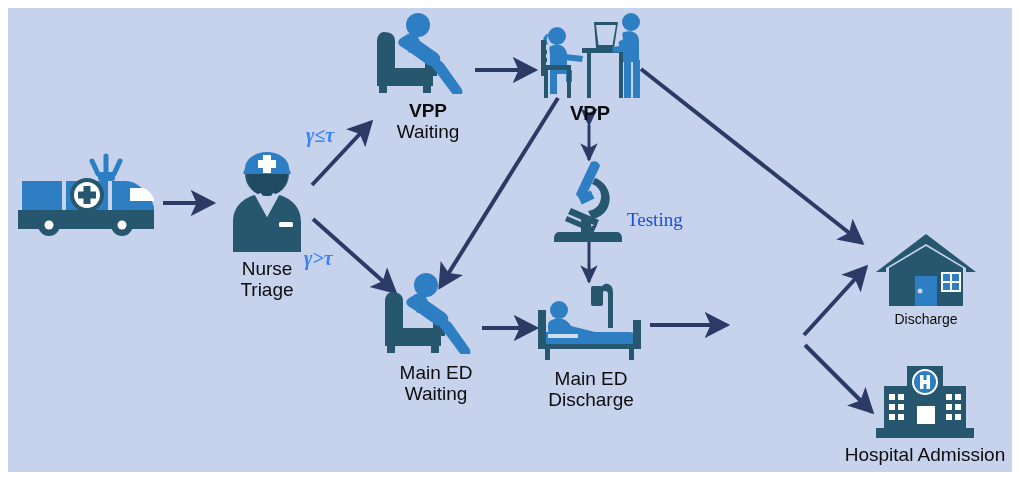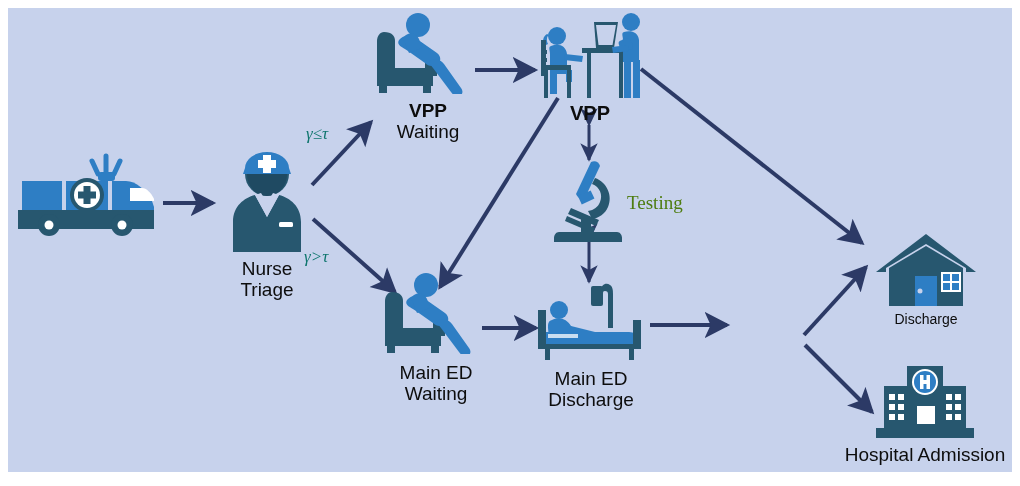--- a/index.html
+++ b/index.html
@@ -7,23 +7,23 @@
   body{width:1020px;height:486px;font-family:"Liberation Serif",serif;overflow:hidden;}
   #panel{position:absolute;left:8px;top:8px;width:1004px;height:464px;background:#c7d2ec;}
   #stage{position:absolute;left:0;top:0;width:1020px;height:486px;}
   svg.layer{position:absolute;left:0;top:0;width:1020px;height:486px;overflow:visible;}
   .node{position:absolute;}
   .icon{position:absolute;left:50%;transform:translateX(-50%);top:0;}
   .lbl{position:absolute;left:50%;transform:translateX(-50%);text-align:center;
        color:#0d0d0d;font-family:Liberation Sans, sans-serif;white-space:nowrap;line-height:1.12;}
   .lbl .b{font-weight:bold;display:block;}
   .lbl .r{font-weight:normal;display:block;}
-  .elbl{position:absolute;color:#0f766e;font-family:"Liberation Serif",serif;
-        font-style:italic;font-weight:normal;font-size:17px;white-space:nowrap;}
-  .tlbl{position:absolute;color:#4d7c0f;font-family:"Liberation Serif",serif;font-size:19px;white-space:nowrap;}
+  .elbl{position:absolute;color:#3b82f6;font-family:"Liberation Serif",serif;
+        font-style:italic;font-weight:bold;font-size:20px;white-space:nowrap;}
+  .tlbl{position:absolute;color:#1d4ed8;font-family:"Liberation Serif",serif;font-size:19px;white-space:nowrap;margin-top:17px;}
 </style>
 </head>
 <body>
 
 <div id="stage">
   <div id="panel"></div>
 
   <svg class="layer" viewBox="0 0 1020 486">
     <defs>
       <marker id="ah" markerWidth="7" markerHeight="7" refX="5.6" refY="3.5" orient="auto">

